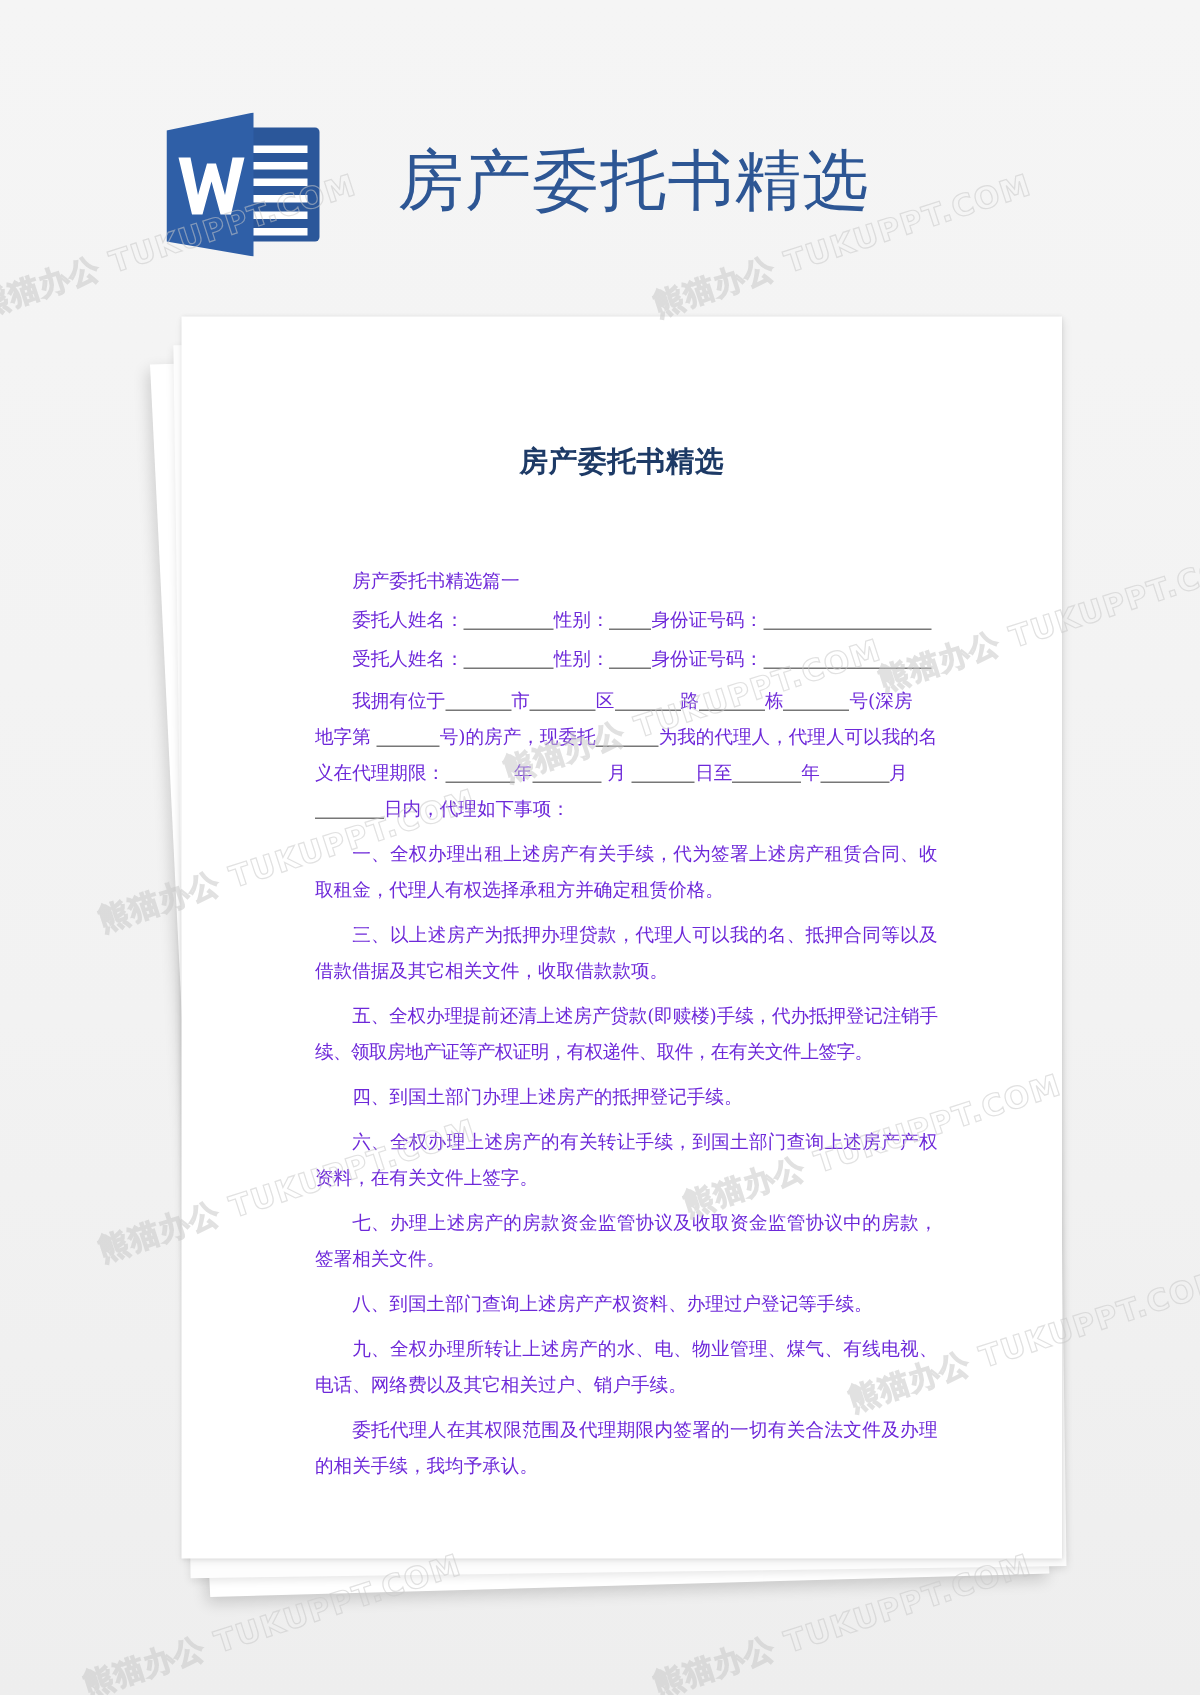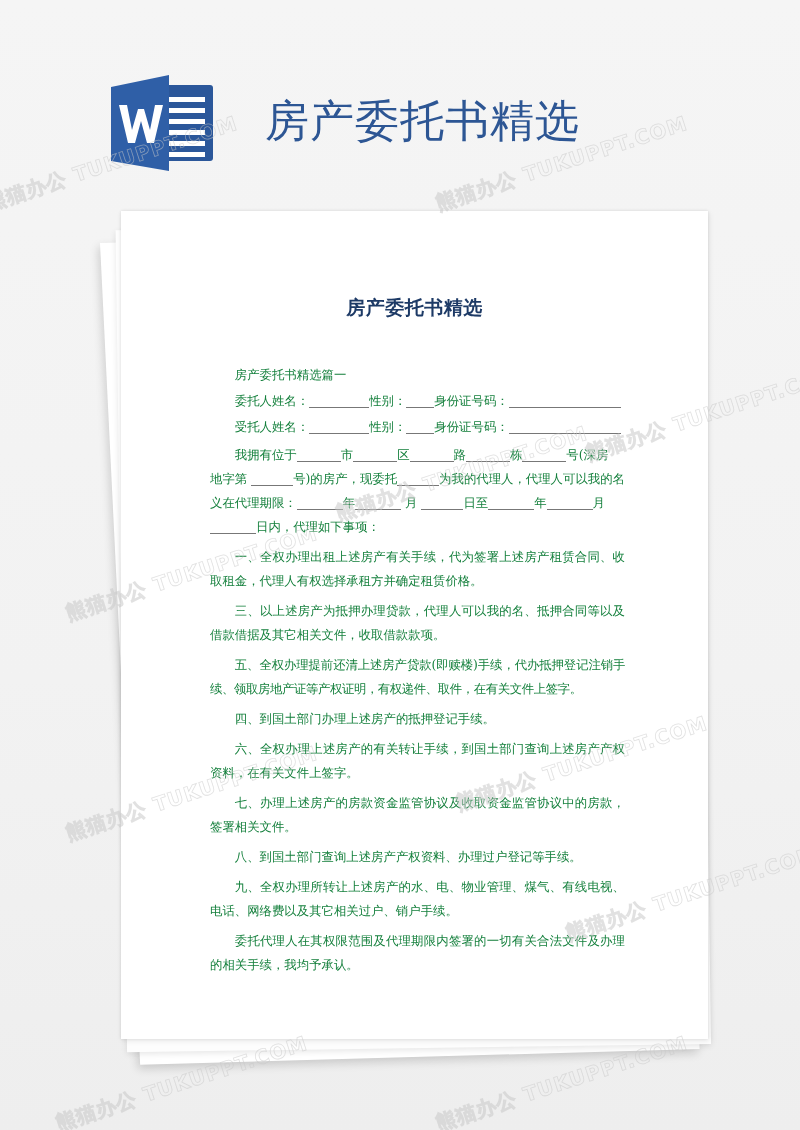--- a/index.html
+++ b/index.html
@@ -48,22 +48,22 @@
     background: #ffffff;
     box-shadow: 0 0 3px rgba(0,0,0,0.10), 1px 2px 6px rgba(0,0,0,0.08);
   }
 
   .doc-title {
     position: absolute; left: 0; right: 0; top: 84px; text-align: center;
     font-family: "DejaVu Sans", "Liberation Sans", sans-serif;
     font-size: 19px; font-weight: bold; color: #1d3a66; letter-spacing: 0.5px;
   }
   .body {
-    position: absolute; left: 89px; top: 152px; width: 415px;
-    font-size: 12.4px; color: #15803d; line-height: 24px;
+    position: absolute; left: 89px; top: 164px; width: 415px;
+    font-size: 12.4px; color: #6d28d9; line-height: 24px;
   }
   .line { white-space: nowrap; }
   .para { text-indent: 2em; text-align: justify; margin-bottom: 0; }
   .para-gap { margin-bottom: 6px; }
   .u { display: inline-block; border-bottom: 1px solid #777; height: 14px; vertical-align: -3px; }
   .indent { padding-left: 2em; }
   .form-line { padding-left: 2em; margin-bottom: 2px; }
 </style>
 </head>
 <body>

